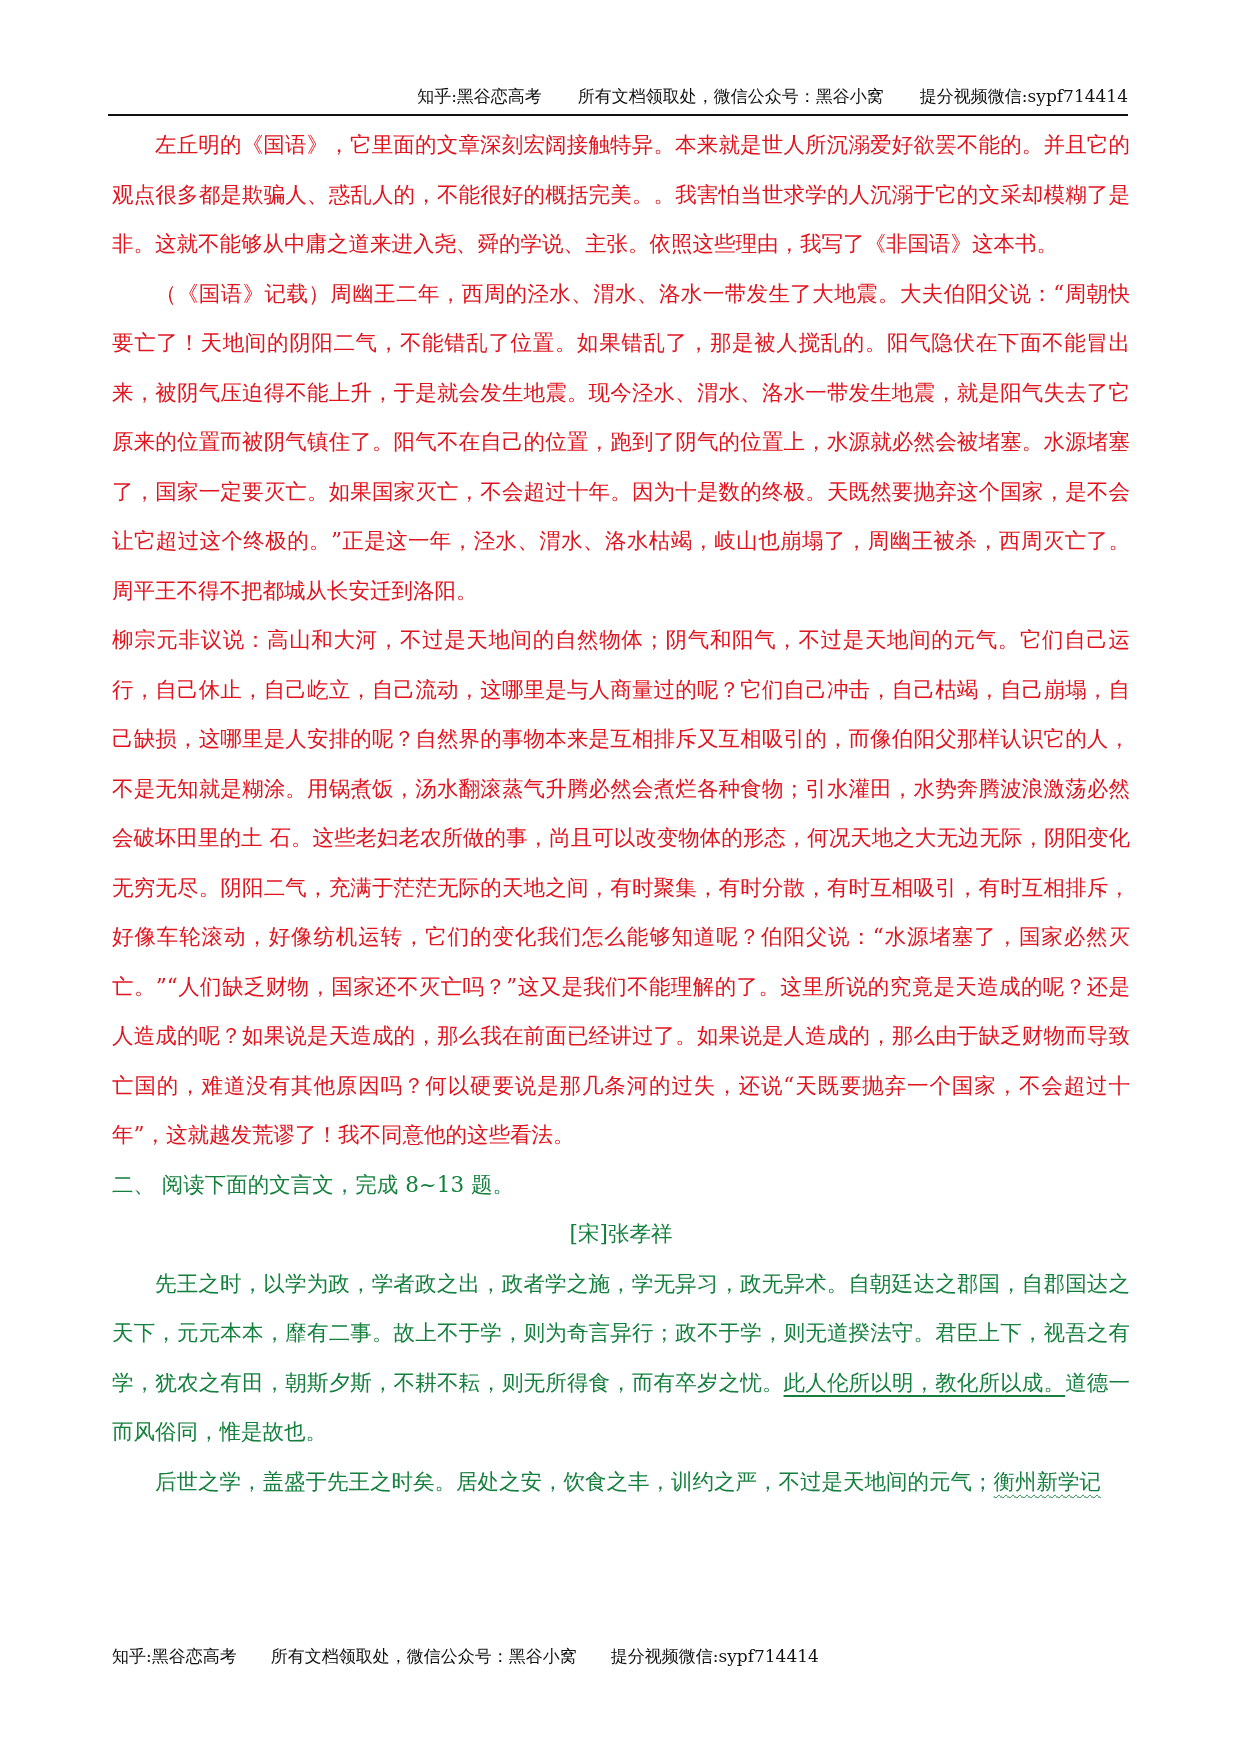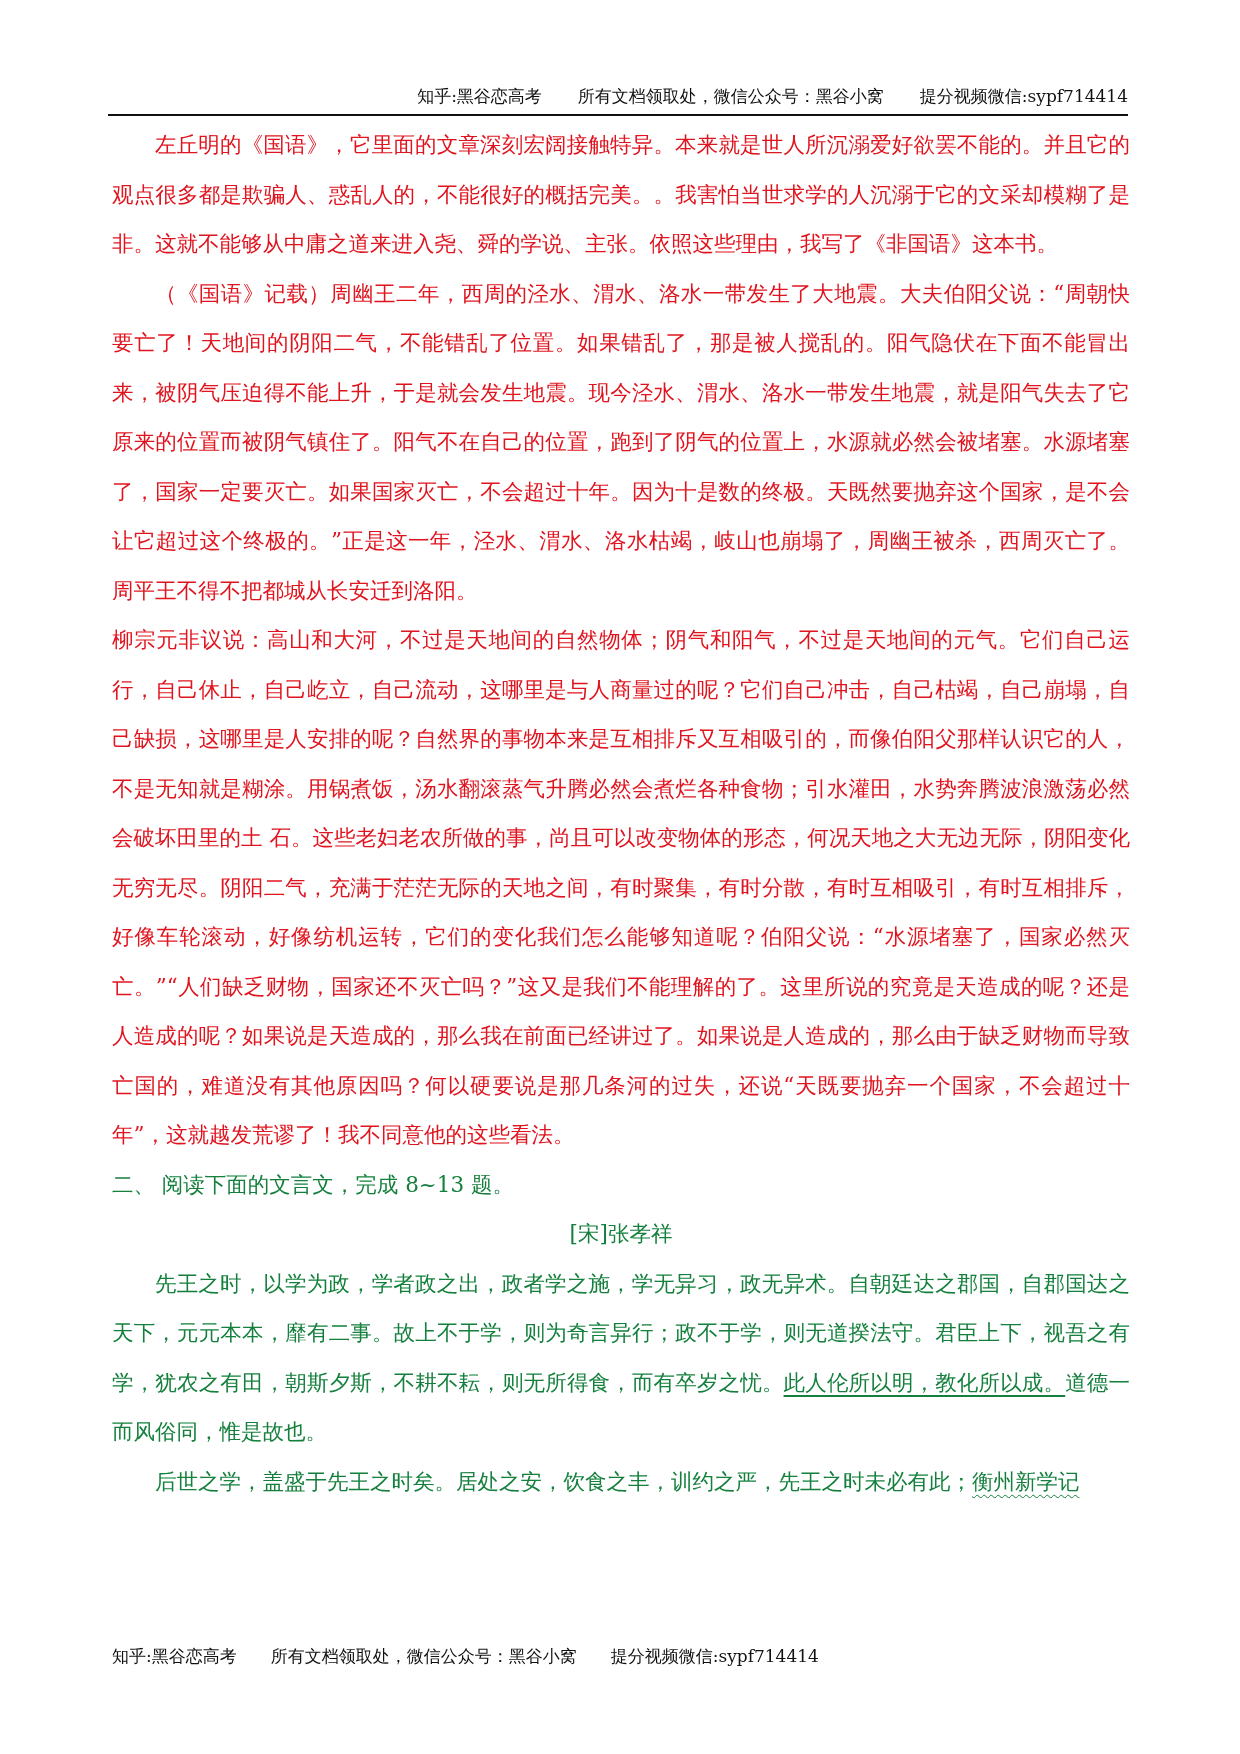--- a/index.html
+++ b/index.html
@@ -28,16 +28,16 @@
 
 <div class="body">
   <p class="p red indent">左丘明的《国语》，它里面的文章深刻宏阔接触特异。本来就是世人所沉溺爱好欲罢不能的。并且它的观点很多都是欺骗人、惑乱人的，不能很好的概括完美。。我害怕当世求学的人沉溺于它的文采却模糊了是非。这就不能够从中庸之道来进入尧、舜的学说、主张。依照这些理由，我写了《非国语》这本书。</p>
   <p class="p red indent">（《国语》记载）周幽王二年，西周的泾水、渭水、洛水一带发生了大地震。大夫伯阳父说：“周朝快要亡了！天地间的阴阳二气，不能错乱了位置。如果错乱了，那是被人搅乱的。阳气隐伏在下面不能冒出来，被阴气压迫得不能上升，于是就会发生地震。现今泾水、渭水、洛水一带发生地震，就是阳气失去了它原来的位置而被阴气镇住了。阳气不在自己的位置，跑到了阴气的位置上，水源就必然会被堵塞。水源堵塞了，国家一定要灭亡。如果国家灭亡，不会超过十年。因为十是数的终极。天既然要抛弃这个国家，是不会让它超过这个终极的。”正是这一年，泾水、渭水、洛水枯竭，岐山也崩塌了，周幽王被杀，西周灭亡了。周平王不得不把都城从长安迁到洛阳。</p>
   <p class="p red">柳宗元非议说：高山和大河，不过是天地间的自然物体；阴气和阳气，不过是天地间的元气。它们自己运行，自己休止，自己屹立，自己流动，这哪里是与人商量过的呢？它们自己冲击，自己枯竭，自己崩塌，自己缺损，这哪里是人安排的呢？自然界的事物本来是互相排斥又互相吸引的，而像伯阳父那样认识它的人，不是无知就是糊涂。用锅煮饭，汤水翻滚蒸气升腾必然会煮烂各种食物；引水灌田，水势奔腾波浪激荡必然会破坏田里的土 石。这些老妇老农所做的事，尚且可以改变物体的形态，何况天地之大无边无际，阴阳变化无穷无尽。阴阳二气，充满于茫茫无际的天地之间，有时聚集，有时分散，有时互相吸引，有时互相排斥，好像车轮滚动，好像纺机运转，它们的变化我们怎么能够知道呢？伯阳父说：“水源堵塞了，国家必然灭亡。”“人们缺乏财物，国家还不灭亡吗？”这又是我们不能理解的了。这里所说的究竟是天造成的呢？还是人造成的呢？如果说是天造成的，那么我在前面已经讲过了。如果说是人造成的，那么由于缺乏财物而导致亡国的，难道没有其他原因吗？何以硬要说是那几条河的过失，还说“天既要抛弃一个国家，不会超过十年”，这就越发荒谬了！我不同意他的这些看法。</p>
 
   <p class="p black">二、  阅读下面的文言文，完成 8~13 题。</p>
   <p class="p black center">[宋]张孝祥</p>
 
   <p class="p black indent"><span>先王之时，以学为政，学者政之出，政者学之施，学无异习，政无异术。自朝廷达之郡国，自郡国达之天下，元元本本，靡有二事。故上不于学，则为奇言异行；政不于学，则无道揆法守。君臣上下，视吾之有学，犹农之有田，朝斯夕斯，不耕不耘，则无所得食，而有卒岁之忧。</span><span class="ul-solid">此人伦所以明，教化所以成。</span><span>道德一而风俗同，惟是故也。</span></p>
-  <p class="p black indent"><span>后世之学，盖盛于先王之时矣。居处之安，饮食之丰，训约之严，先王之时未必有此；</span><span class="ul-wavy">衡州新学记</span></p>
+  <p class="p black indent"><span>后世之学，盖盛于先王之时矣。居处之安，饮食之丰，训约之严，不过是天地间的元气；</span><span class="ul-wavy">衡州新学记</span></p>
 </div>
 
 <div class="footer"><span>知乎:黑谷恋高考</span><span>所有文档领取处，微信公众号：黑谷小窝</span><span>提分视频微信:sypf714414</span></div>
 
 </body></html>

